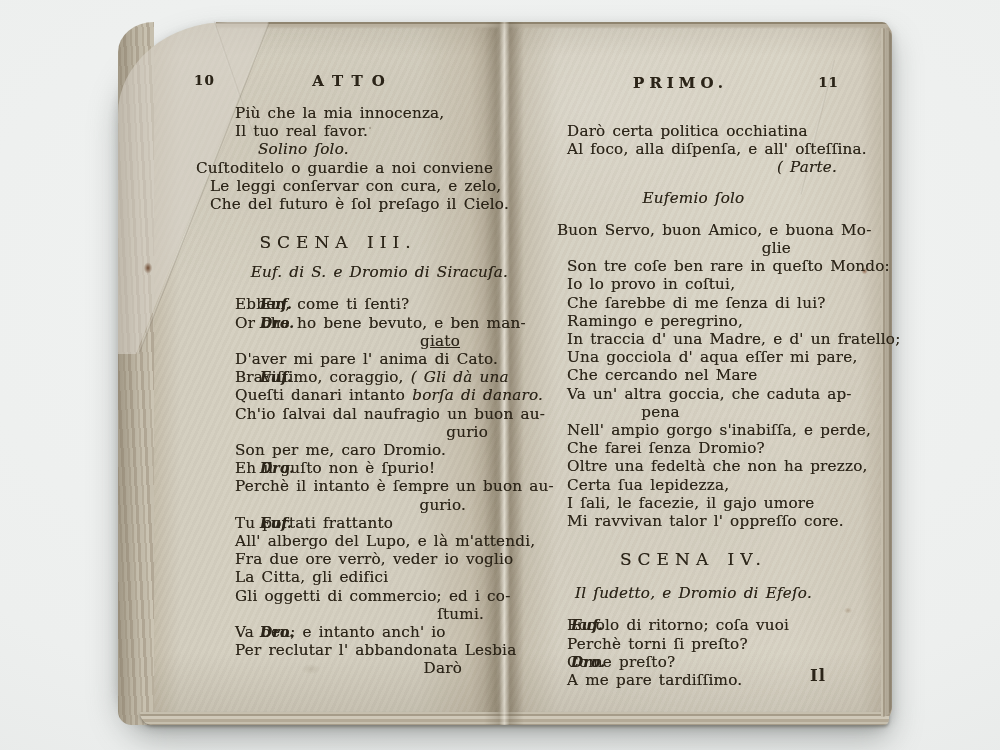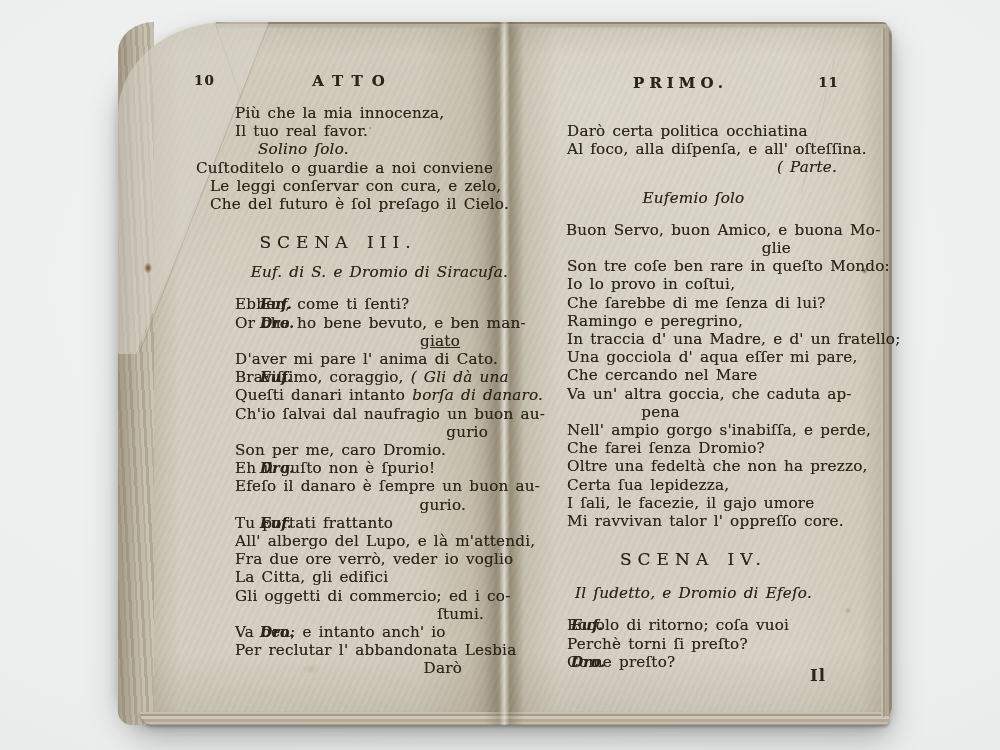--- a/index.html
+++ b/index.html
@@ -77,21 +77,21 @@
   .head{position:relative;height:16px;font-weight:bold;font-size:15px;}
   .head .pagenum{position:absolute;top:0;font-size:13.5px;letter-spacing:1px;}
   .pl .pagenum{left:26px;}
   .pr-page .pagenum{right:26px;}
   .head .title{position:absolute;left:0;right:0;text-align:center;}
   .pl .title{letter-spacing:9px;text-indent:30px;}
   .pr-page .title{letter-spacing:5px;text-indent:-26px;}
   .line{position:relative;line-height:18.2px;font-size:15.2px;white-space:nowrap;word-spacing:2px;letter-spacing:.2px;}
   .line.al-r{text-align:right;}
   .pl .ind0{margin-left:28px}.pl .ind1{margin-left:42px}.pl .ind2{margin-left:67px}.pl .ind3{margin-left:90px}
-  .pr-page .ind1{margin-left:44px}.pr-page .ind2{margin-left:45px}
+  .pr-page .ind1{margin-left:35px}.pr-page .ind2{margin-left:45px}
   .line.scena{font-size:17px;line-height:30px;letter-spacing:6px;text-align:center;margin-bottom:6px;margin-left:0!important;}
   .line.direction{text-align:center;margin-bottom:14px;margin-left:0!important;}
   .speaker{position:absolute;font-style:italic;font-weight:bold;font-size:14px;}
   .pl .speaker{left:25px;}
   .pr-page .speaker{left:4px;}
   .it{font-style:italic;}
   .sig{position:absolute;left:692px;top:644px;font-weight:bold;font-size:16.5px;color:var(--ink);letter-spacing:1px;}
 </style>
 </head>
 <body>
@@ -131,21 +131,21 @@
           <div class="line ind2"><span class="speaker">Euf.</span><span>Ebben, come ti ſenti?</span></div>
           <div class="line ind2"><span class="speaker">Dro.</span><span>Or che ho bene bevuto, e ben man-</span></div>
           <div class="line al-r" style="padding-right: 48px; text-decoration: underline;"><span>giato</span></div>
           <div class="line ind2"><span>D'aver mi pare l' anima di Cato.</span></div>
           <div class="line ind2"><span class="speaker">Euf.</span><span>Braviſſimo, coraggio, </span><span class="it">( Gli dà una</span></div>
           <div class="line ind2"><span>Queſti danari intanto </span><span class="it">borſa di danaro.</span></div>
           <div class="line ind2"><span>Ch'io ſalvai dal naufragio un buon au-</span></div>
           <div class="line al-r" style="padding-right: 20px;"><span>gurio</span></div>
           <div class="line ind2"><span>Son per me, caro Dromio.</span></div>
           <div class="line ind2"><span class="speaker">Dro.</span><span>Eh il guſto non è ſpurio!</span></div>
-          <div class="line ind2"><span>Efeſo il danaro è ſempre un buon au-</span></div>
+          <div class="line ind2"><span>Perchè il intanto è ſempre un buon au-</span></div>
           <div class="line al-r" style="padding-right: 42px;"><span>gurio.</span></div>
           <div class="line ind2"><span class="speaker">Euf.</span><span>Tu portati frattanto</span></div>
           <div class="line ind2"><span>All' albergo del Lupo, e là m'attendi,</span></div>
           <div class="line ind2"><span>Fra due ore verrò, veder io voglio</span></div>
           <div class="line ind2"><span>La Citta, gli edifici</span></div>
           <div class="line ind2"><span>Gli oggetti di commercio; ed i co-</span></div>
           <div class="line al-r" style="padding-right: 24px;"><span>ſtumi.</span></div>
           <div class="line ind2"><span class="speaker">Dro.</span><span>Va ben; e intanto anch' io</span></div>
           <div class="line ind2"><span>Per reclutar l' abbandonata Lesbia</span></div>
           <div class="line al-r" style="padding-right: 46px;"><span>Darò</span></div>
@@ -177,18 +177,19 @@
           <div class="line ind2"><span>Che farei ſenza Dromio?</span></div>
           <div class="line ind2"><span>Oltre una fedeltà che non ha prezzo,</span></div>
           <div class="line ind2"><span>Certa ſua lepidezza,</span></div>
           <div class="line ind2"><span>I ſali, le facezie, il gajo umore</span></div>
           <div class="line ind2"><span>Mi ravvivan talor l' oppreſſo core.</span></div>
           <div class="line scena" style="margin-top: 14px;"><span>SCENA IV.</span></div>
           <div class="line direction" style="margin-top: 10px;"><span class="it">Il ſudetto, e Dromio di Efeſo.</span></div>
           <div class="line ind2"><span class="speaker">Euf.</span><span>Eccolo di ritorno; coſa vuoi</span></div>
           <div class="line ind2"><span>Perchè torni ſi preſto?</span></div>
           <div class="line ind2"><span class="speaker">Dro.</span><span>Come preſto?</span></div>
+          <div class="line ind2"><span>A me pare tardiſſimo.</span></div>
         </div>
     </div>
 
     <div class="sig">Il</div>
   </div>
 </div>
 
 </body></html>

